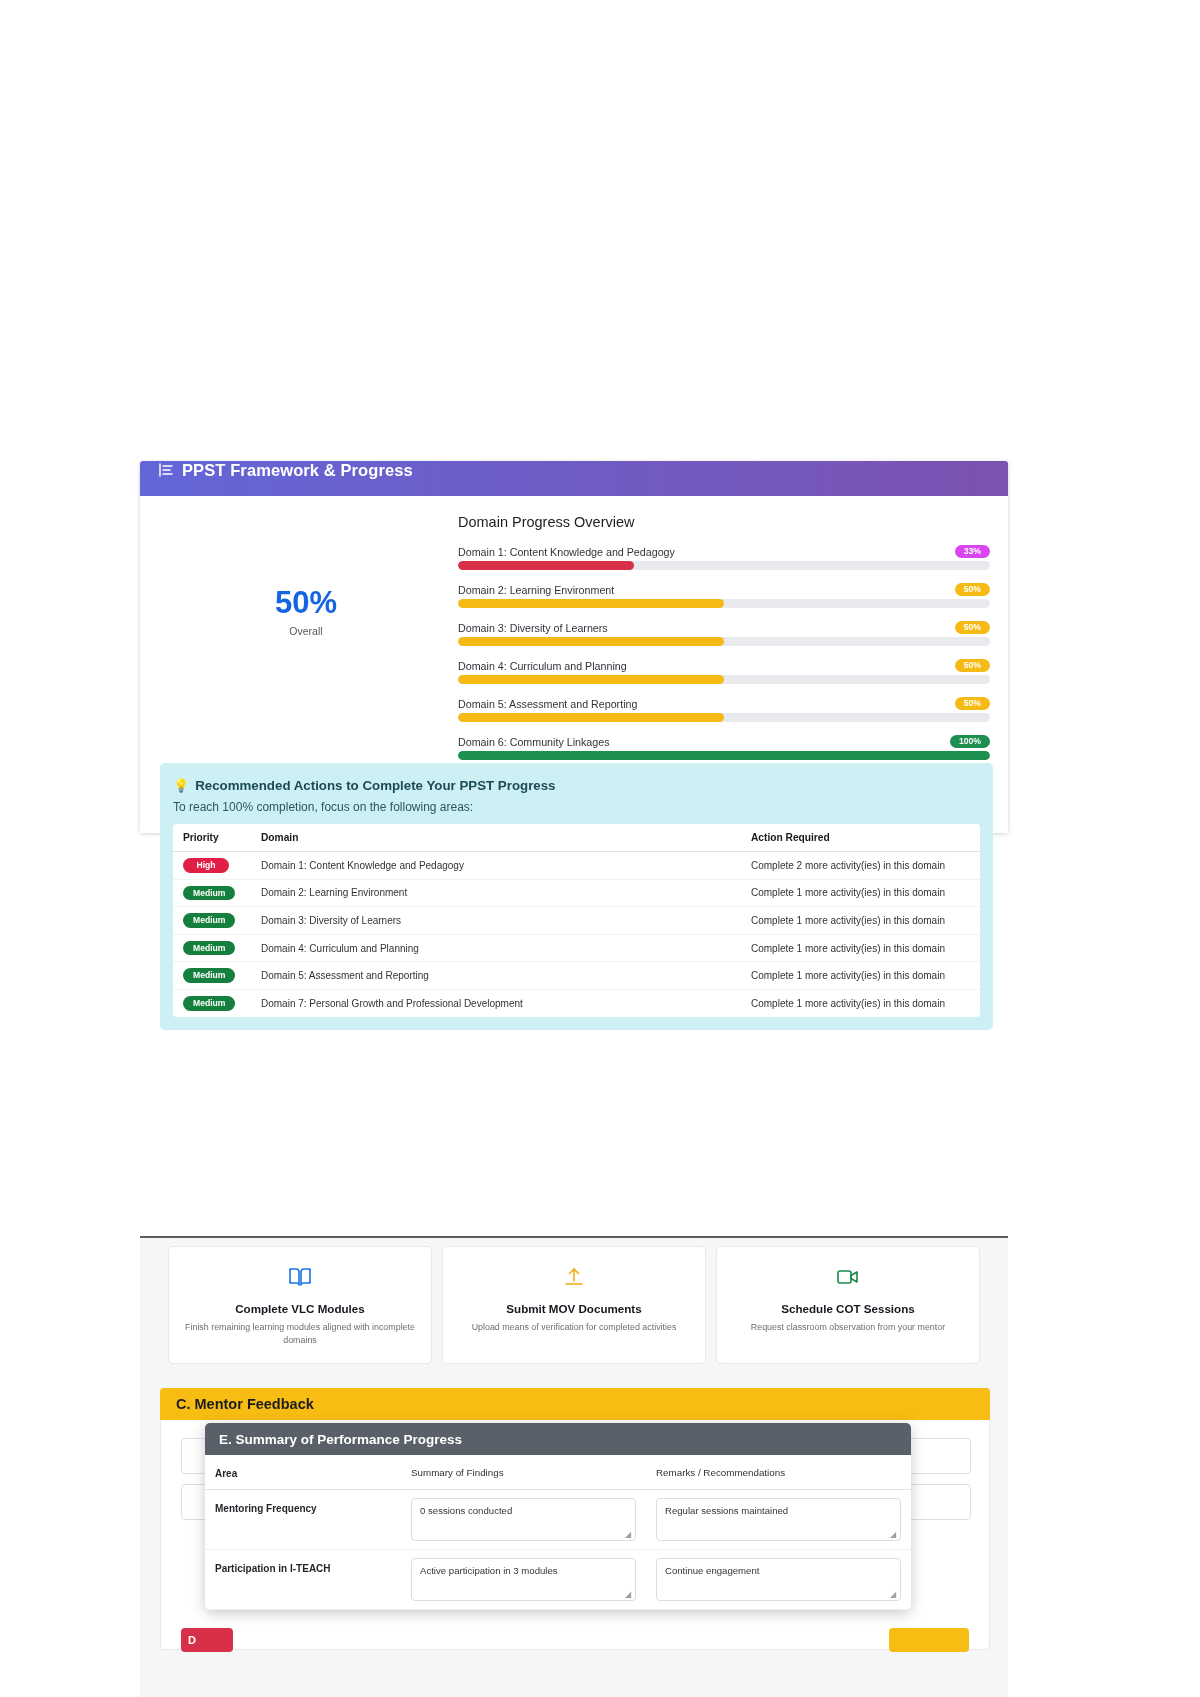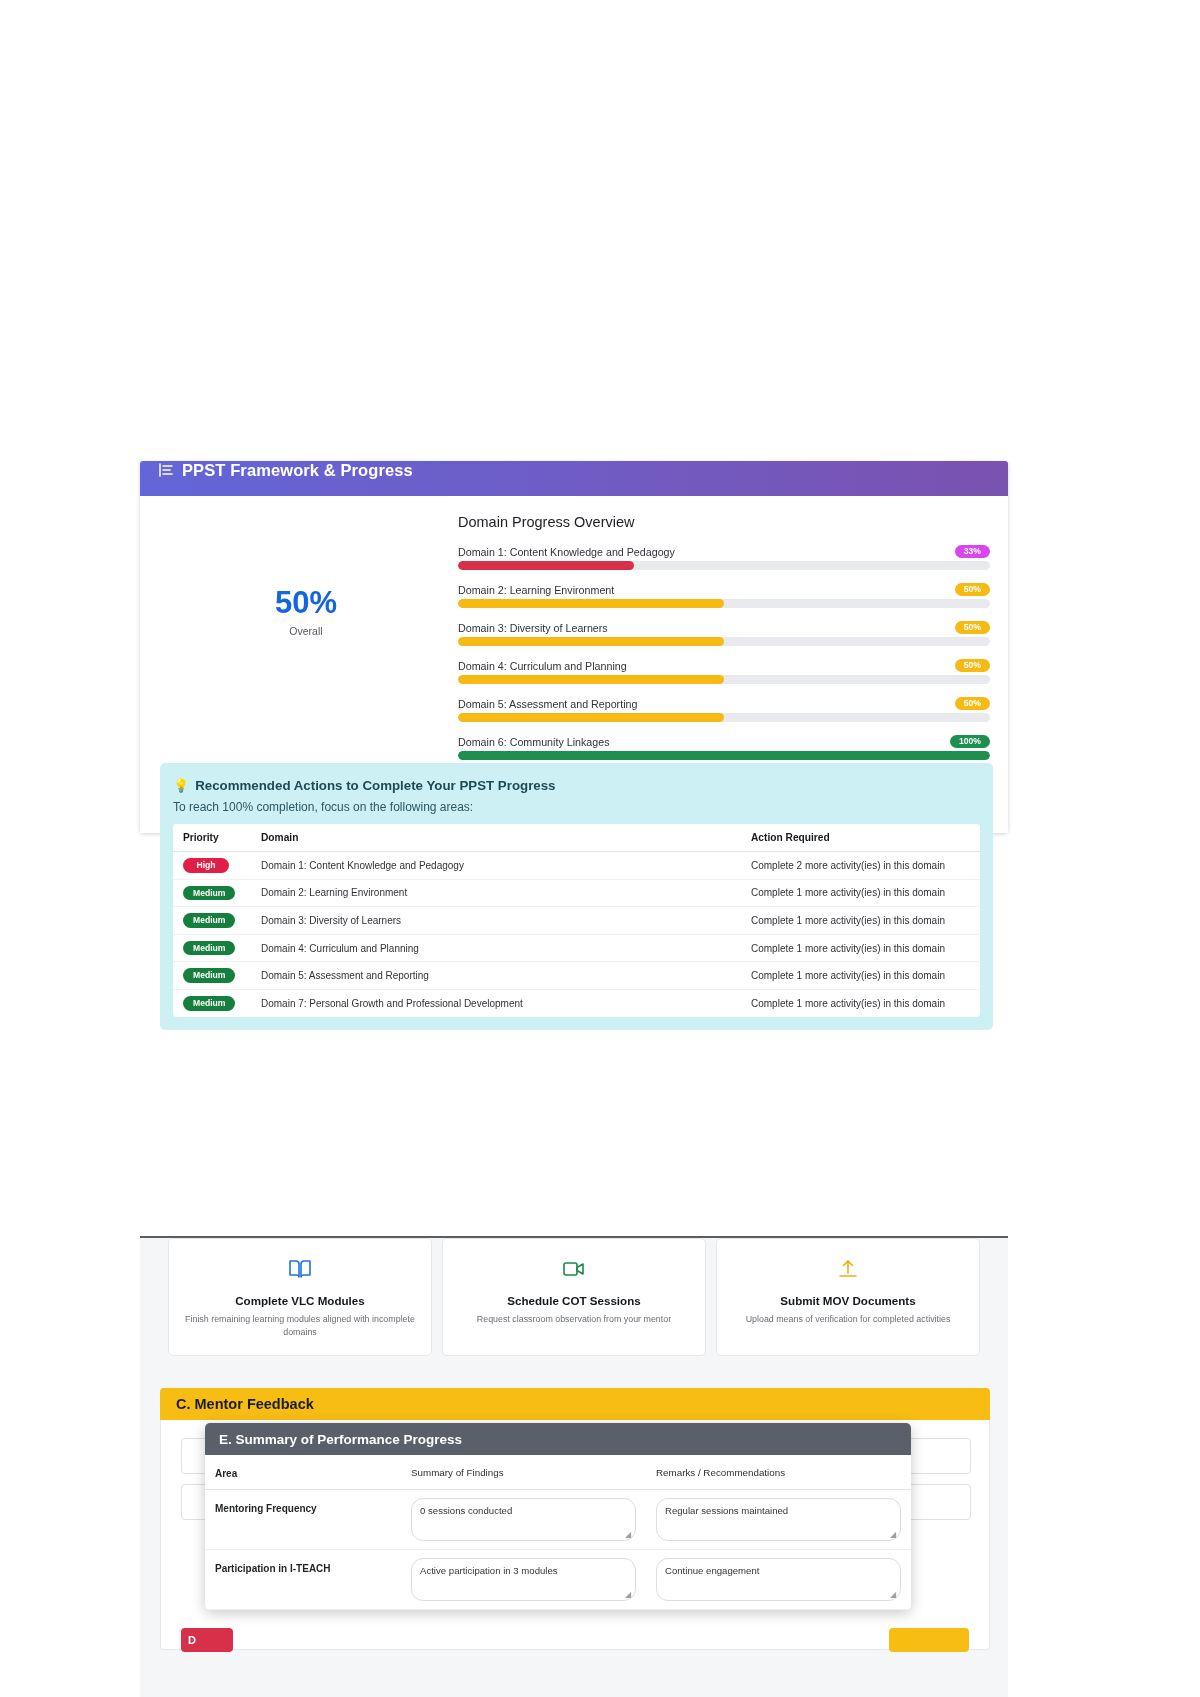--- a/index.html
+++ b/index.html
@@ -189,21 +189,21 @@
     top: 1238px;
     width: 868px;
     height: 459px;
     background: #f5f6f7;
     overflow: hidden;
   }
 
   .quick-cards {
     position: absolute;
     left: 28px;
-    top: 0;
+    top: 8px;
     width: 812px;
     display: flex;
     gap: 10px;
   }
   .qcard {
     flex: 1;
     background: #ffffff;
     border: 1px solid #e6e8eb;
     border-radius: 5px;
     height: 118px;
@@ -358,21 +358,21 @@
     font-size: 10px;
     font-weight: bold;
     color: #1f2226;
     width: 196px;
     padding-top: 13px;
   }
   .s-col-find { width: 245px; }
   .s-col-rem  { width: 265px; }
   .ta-box {
     border: 1px solid #dadde1;
-    border-radius: 12px;
+    border-radius: 4px;
     min-height: 43px;
     padding: 6px 8px;
     font-size: 9.6px;
     color: #32363b;
     position: relative;
     background: #fff;
   }
   .ta-box .grip {
     position: absolute;
     right: 3px; bottom: 2px;
@@ -540,39 +540,39 @@
           <path d="M2 4h6a3 3 0 0 1 3 3v13a2.5 2.5 0 0 0-2.5-2H2z"></path>
           <path d="M22 4h-6a3 3 0 0 0-3 3v13a2.5 2.5 0 0 1 2.5-2H22z"></path>
         </svg>
       </div>
       <div class="qtitle">Complete VLC Modules</div>
       <div class="qdesc">Finish remaining learning modules aligned with incomplete domains</div>
     </div>
 
     <div class="qcard">
       <div class="qicon">
-        <svg width="24" height="24" viewBox="0 0 24 24" fill="none" stroke="#1a8a4a" stroke-width="1.6" stroke-linecap="round" stroke-linejoin="round">
-          <rect x="2" y="6" width="13" height="12" rx="2"></rect>
-          <path d="M15 10.5l6-3.5v10l-6-3.5z"></path>
-        </svg>
-      </div>
-      <div class="qtitle">Schedule COT Sessions</div>
-      <div class="qdesc">Request classroom observation from your mentor</div>
-    </div>
-
-    <div class="qcard">
-      <div class="qicon">
         <svg width="24" height="24" viewBox="0 0 24 24" fill="none" stroke="#f0ab14" stroke-width="1.6" stroke-linecap="round" stroke-linejoin="round">
           <path d="M12 16V4"></path>
             <path d="M7.5 8.5L12 4l4.5 4.5"></path>
             <path d="M4 19h16"></path>
         </svg>
       </div>
       <div class="qtitle">Submit MOV Documents</div>
       <div class="qdesc">Upload means of verification for completed activities</div>
+    </div>
+
+    <div class="qcard">
+      <div class="qicon">
+        <svg width="24" height="24" viewBox="0 0 24 24" fill="none" stroke="#1a8a4a" stroke-width="1.6" stroke-linecap="round" stroke-linejoin="round">
+          <rect x="2" y="6" width="13" height="12" rx="2"></rect>
+          <path d="M15 10.5l6-3.5v10l-6-3.5z"></path>
+        </svg>
+      </div>
+      <div class="qtitle">Schedule COT Sessions</div>
+      <div class="qdesc">Request classroom observation from your mentor</div>
     </div>
 
   </div>
 
   <div class="mentor-bar">
     <span class="mtitle">C. Mentor Feedback</span>
   </div>
 
   <div class="mentor-body">
     <div class="mentor-side-label"></div>

